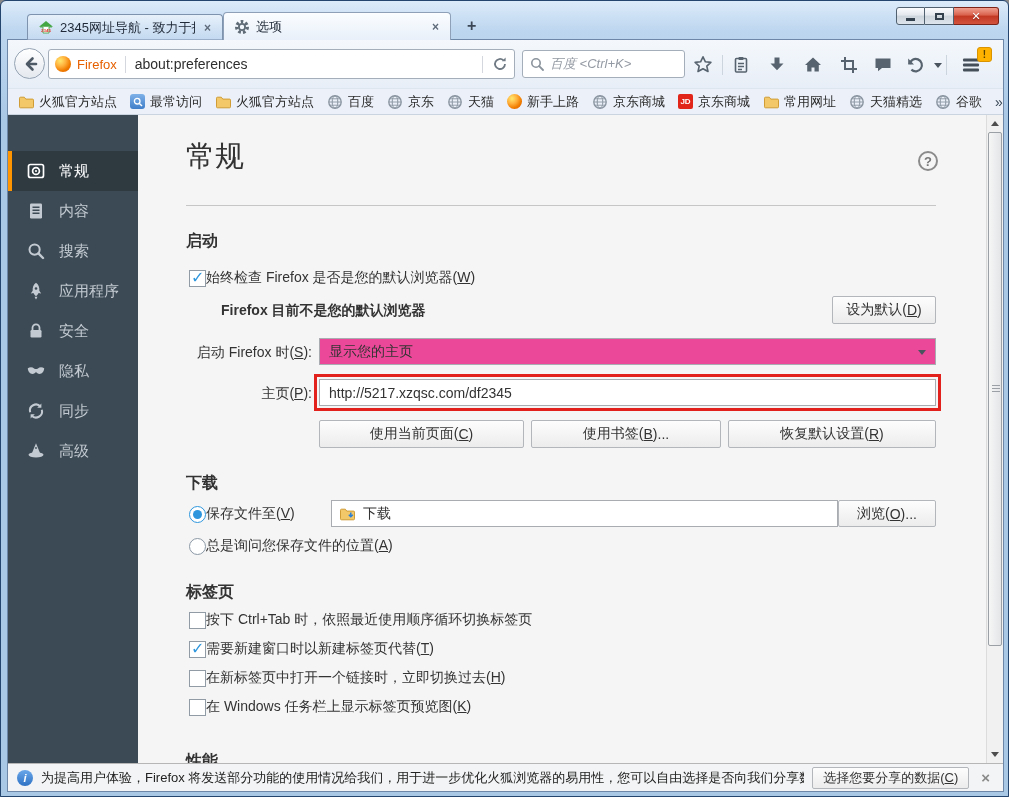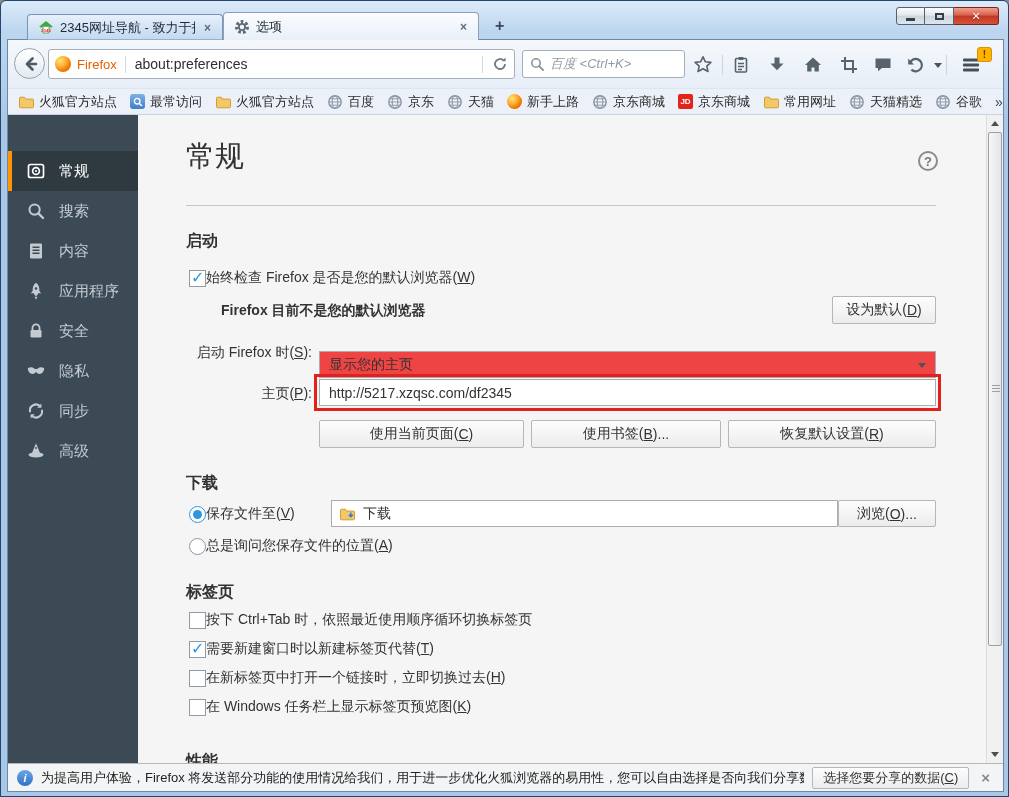--- a/index.html
+++ b/index.html
@@ -18,21 +18,21 @@
         background:linear-gradient(#f0a091,#d9604b 45%,#c23722 50%,#d2533d); color:#fff; font-weight:bold; font-size:11px;
         text-shadow:0 1px 1px #7e2318; }
   .wc.min i { display:block; width:9px; height:3px; background:#32404d; margin-top:7px; }
   .wc.max i { display:block; width:9px; height:7px; border:2px solid #32404d; background:transparent; }
 
   
   .tabstrip { position:absolute; left:26px; top:11px; height:28px; display:flex; align-items:flex-end; z-index:10; }
   .tab { display:flex; align-items:center; gap:6px; padding:0 8px 0 10px; height:26px; width:196px;
          border:1px solid #7e93ad; border-bottom:none; border-radius:4px 4px 0 0;
          background:linear-gradient(rgba(252,253,255,.55),rgba(205,223,243,.45)); font-size:13px; color:#1f2937; }
-  .tab.active { height:28px; width:256px; background:linear-gradient(#fbfdff,#eef4fb 70%,#e9f0f9);
+  .tab.active { height:28px; width:228px; background:linear-gradient(#fbfdff,#eef4fb 70%,#e9f0f9);
          border-color:#8da0b8; position:relative; z-index:12; }
   .tab-title { flex:1; overflow:hidden; white-space:nowrap; }
   .tab-close { color:#5f6b7a; font-size:12px; font-weight:bold; line-height:1; padding:1px 3px; }
   .newtab { margin-left:9px; margin-bottom:3px; font-size:16px; font-weight:bold; color:#3a4656; padding:0 7px 2px; }
   .favicon { width:16px; height:16px; flex:0 0 16px; }
 
   
   .inner { position:absolute; left:7px; top:39px; width:995px; height:751px; background:#fff;
            box-shadow:0 0 0 1px #6d87a8; }
 
@@ -82,22 +82,22 @@
   .sechead { position:absolute; left:48px; font-size:16px; font-weight:bold; color:#333; }
   .optrow { position:absolute; left:48px; display:flex; align-items:center; height:24px; }
   .checkbox { width:17px; height:17px; background:#fff; border:1px solid #919ba6; margin-left:3px; position:relative; flex:0 0 17px; }
   .checkbox.on::after { content:"✓"; position:absolute; left:1px; top:-3px; color:#2d96dd; font-size:16px; font-weight:bold; }
   .radio { width:17px; height:17px; border-radius:50%; background:#fff; border:1px solid #8b98a5; margin-left:3px; position:relative; flex:0 0 17px; }
   .radio.on { border-color:#2d96dd; }
   .radio.on::after { content:""; position:absolute; left:3px; top:3px; width:9px; height:9px; border-radius:50%; background:#2d96dd; }
   .formlabel { position:absolute; left:48px; width:126px; text-align:right; }
   .wbtn { background:linear-gradient(#fdfdfd,#ececec); border:1px solid #b3b7bc; border-radius:2px; color:#333;
           font-size:14px; display:flex; align-items:center; justify-content:center; }
-  .select { position:absolute; left:181px; width:617px; height:27px; background:#ef4444; border:1px solid #a9adb2;
-            display:flex; align-items:center; padding:0 24px 0 9px;margin-top:13px; }
+  .select { position:absolute; left:181px; width:617px; height:27px; background:#ec4899; border:1px solid #a9adb2;
+            display:flex; align-items:center; padding:0 24px 0 9px; }
   .select .caret-down { position:absolute; right:9px; top:11px; }
   .textinput { width:100%; height:100%; background:#fff; border:1px solid #a9adb2; display:flex; align-items:center; padding-left:9px; }
   .homewrap { position:absolute; left:181px; top:264px; width:617px; height:27px; }
   .red-annot { position:absolute; inset:-5px; border:3px solid #e2211c; pointer-events:none; }
   .statusbold { position:absolute; left:83px; top:187px; font-weight:bold; }
   .filefield { position:absolute; left:193px; top:385px; width:507px; height:27px; background:#fff; border:1px solid #a9adb2;
                display:flex; align-items:center; gap:7px; padding-left:7px; }
 
   
   .scroll { width:17px; flex:0 0 17px; background:#f1f1f1; border-left:1px solid #dcdcdc; position:relative; }
@@ -334,31 +334,31 @@
         <div class="side-item on">
           <svg class="side-ico" viewBox="0 0 20 20">
               <rect x="2.5" y="3.5" width="15" height="13" rx="2" fill="none" stroke="currentColor" stroke-width="1.7"></rect>
               <circle cx="10" cy="10" r="3.4" fill="none" stroke="currentColor" stroke-width="1.7"></circle>
               <circle cx="10" cy="10" r="1.1" fill="currentColor"></circle>
             </svg>
           <span>常规</span>
         </div>
         <div class="side-item">
           <svg class="side-ico" viewBox="0 0 20 20">
+              <rect x="4" y="2.5" width="12" height="15" rx="1.2" fill="currentColor"></rect>
+              <path d="M6.5 6.2h7M6.5 9.2h7M6.5 12.2h7" stroke="#3c4a55" stroke-width="1.4"></path>
+            </svg>
+          <span>内容</span>
+        </div>
+        <div class="side-item">
+          <svg class="side-ico" viewBox="0 0 20 20">
               <circle cx="8.6" cy="8.6" r="5.1" fill="none" stroke="currentColor" stroke-width="2"></circle>
               <path d="M12.4 12.4 17 17" stroke="currentColor" stroke-width="2.4" stroke-linecap="round"></path>
             </svg>
           <span>搜索</span>
-        </div>
-        <div class="side-item">
-          <svg class="side-ico" viewBox="0 0 20 20">
-              <rect x="4" y="2.5" width="12" height="15" rx="1.2" fill="currentColor"></rect>
-              <path d="M6.5 6.2h7M6.5 9.2h7M6.5 12.2h7" stroke="#3c4a55" stroke-width="1.4"></path>
-            </svg>
-          <span>内容</span>
         </div>
         <div class="side-item">
           <svg class="side-ico" viewBox="0 0 20 20">
               <path d="M10 1.8c2.6 1.9 3.7 4.8 3.3 8l1.9 2.7-2.6-.4a7.6 7.6 0 0 1-2.6 3.1 7.6 7.6 0 0 1-2.6-3.1l-2.6.4 1.9-2.7c-.4-3.2.7-6.1 3.3-8z" fill="currentColor"></path>
               <circle cx="10" cy="7.5" r="1.3" fill="#3c4a55"></circle>
               <path d="M8.6 15.8c.4 1.2.9 2 1.4 2.6.5-.6 1-1.4 1.4-2.6z" fill="currentColor"></path>
             </svg>
           <span>应用程序</span>
         </div>
         <div class="side-item">

